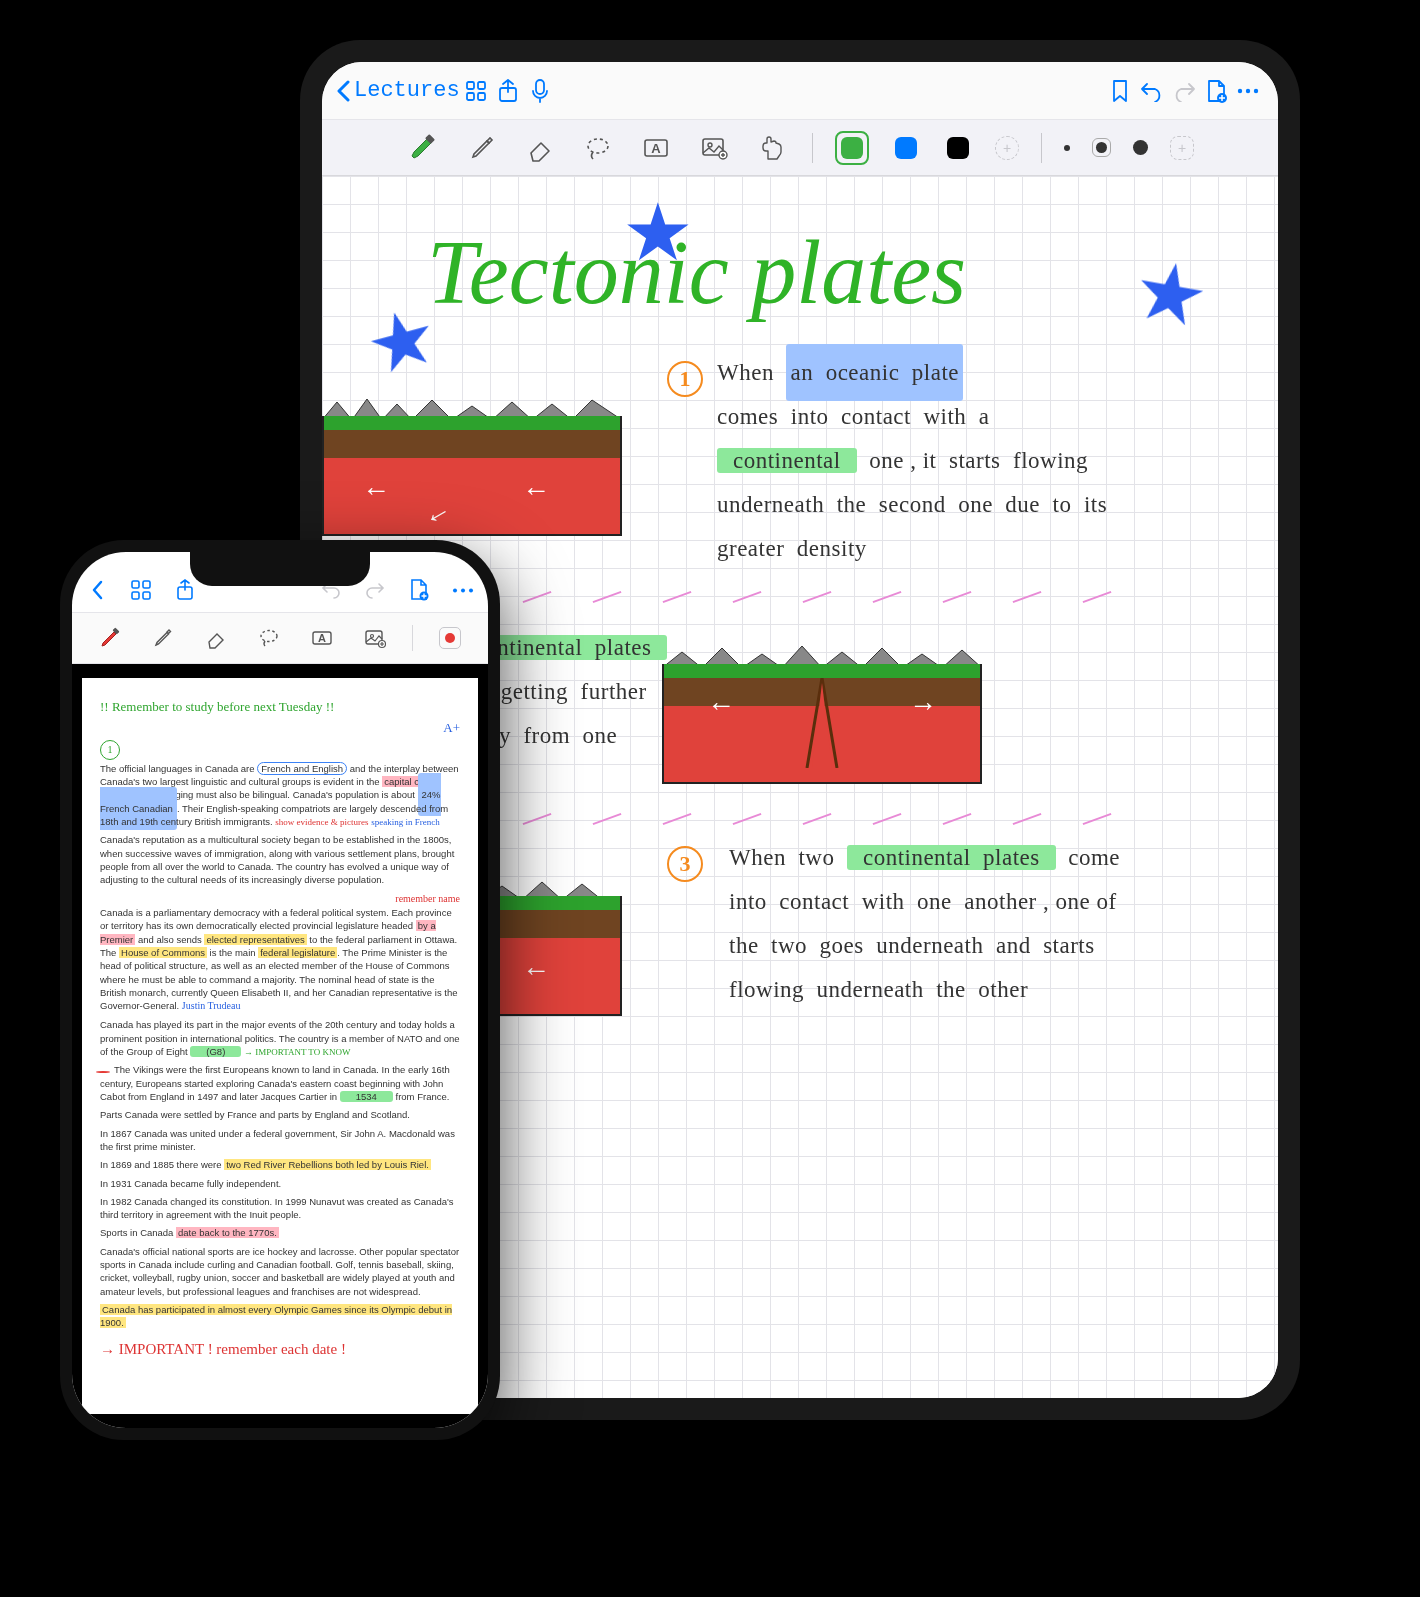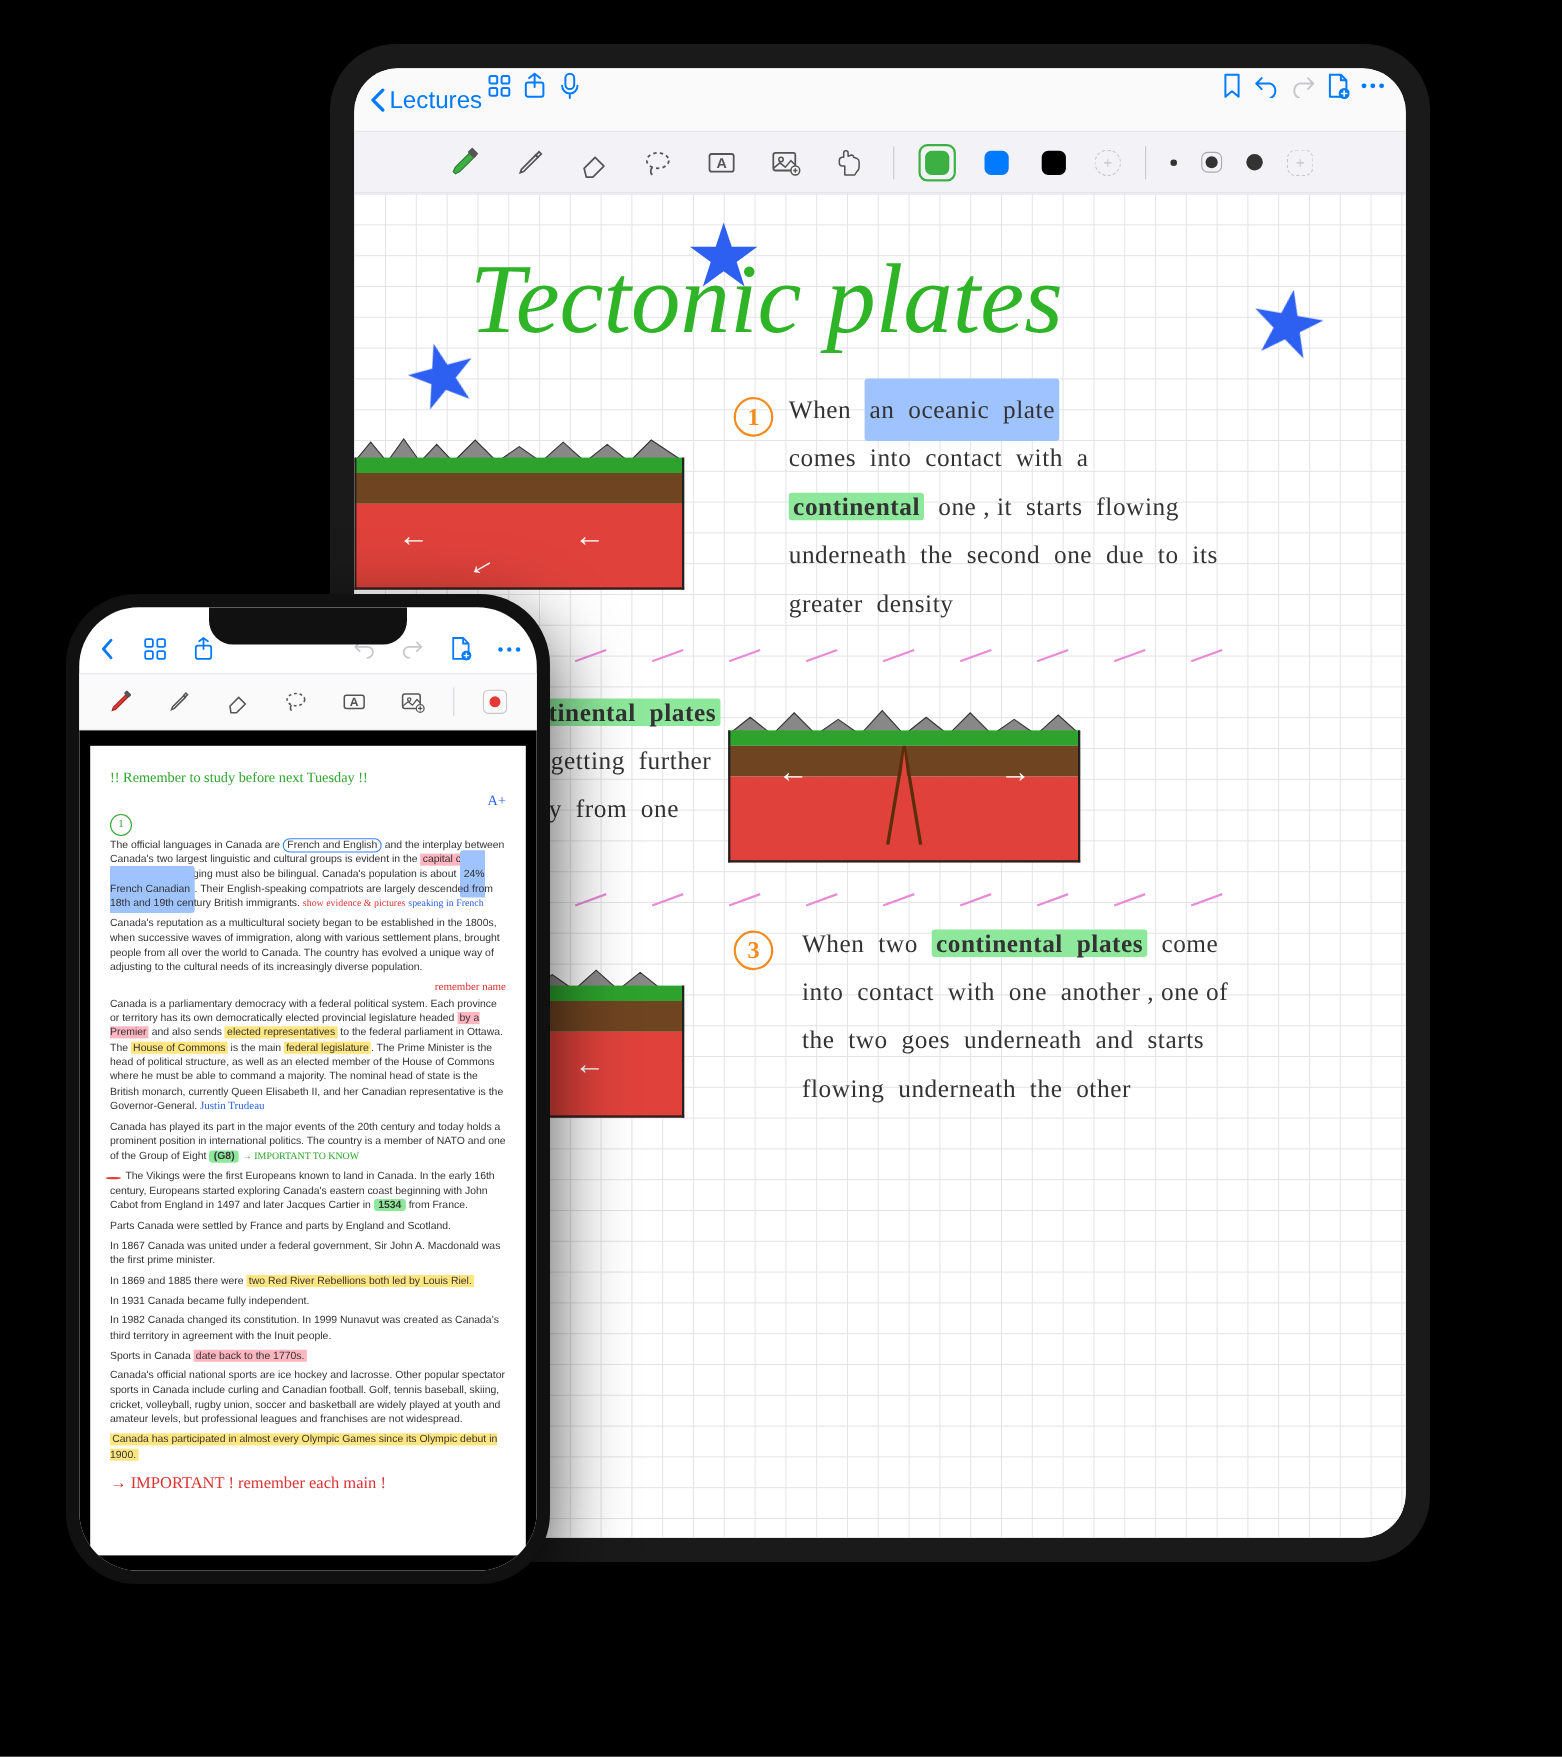--- a/index.html
+++ b/index.html
@@ -3,21 +3,21 @@
 <meta charset="utf-8">
 <style>
 * { box-sizing: border-box; margin: 0; padding: 0; }
 body { background: #000; width: 1420px; height: 1597px; font-family: -apple-system, Helvetica, Arial, sans-serif; position: relative; overflow: hidden; }
 
 
 .ipad { position: absolute; left: 300px; top: 40px; width: 1000px; height: 1380px; background: #1a1a1a; border-radius: 60px; padding: 22px; box-shadow: 0 20px 60px rgba(0,0,0,.6); }
 .ipad-inner { width: 100%; height: 100%; background: #fff; border-radius: 40px; overflow: hidden; position: relative; }
 
 
-.ipad-nav { height: 58px; display: flex; padding: 0 14px; background: #fafafa; border-bottom: 1px solid #e5e5ea; }
+.ipad-nav { height: 58px; display: flex; align-items: center; padding: 0 14px; background: #fafafa; border-bottom: 1px solid #e5e5ea; font-family: Liberation Mono, monospace; }
 .ipad-nav .back { color: #007aff; font-size: 22px; display: flex; align-items: center; gap: 4px; cursor: pointer; }
 .ipad-nav .icon-btn { width: 32px; height: 32px; display: flex; align-items: center; justify-content: center; color: #007aff; cursor: pointer; }
 .ipad-nav .spacer { flex: 1; }
 .ipad-nav .icon-btn.disabled { color: #c7c7cc; }
 
 
 .ipad-toolbar { height: 56px; display: flex; align-items: center; justify-content: center; gap: 22px; background: #f2f2f7; border-bottom: 1px solid #d8d8dc; padding: 0 20px; }
 .tool { width: 36px; height: 36px; display:flex;align-items:center;justify-content:center; color:#555; cursor:pointer; }
 .tool.active svg { color:#3cb043; }
 .divider-v { width:1px; height:30px; background:#c7c7cc; }
@@ -33,21 +33,21 @@
   background-image: linear-gradient(#e3e3e8 1px, transparent 1px), linear-gradient(90deg, #e3e3e8 1px, transparent 1px);
   background-size: 28px 28px; overflow:hidden; }
 
 .hand-title { font-family: 'Brush Script MT','Comic Sans MS',cursive; color:#2fb327; font-size:90px; font-style:italic; font-weight:500; position:absolute; top:45px; left:105px; }
 .star { position:absolute; color:#2d5ff0; font-size:72px; filter: blur(.5px); }
 
 .bullet { position:absolute; width:36px;height:36px;border:2.5px solid #f58b1f;border-radius:50%;color:#f58b1f;font-weight:700;display:flex;align-items:center;justify-content:center;font-size:22px; font-family:'Comic Sans MS',cursive; }
 
 .handnote { position:absolute; font-family:'Comic Sans MS',cursive; color:#333; font-size:23px; line-height:44px; letter-spacing:.5px; white-space:pre-wrap; }
 .hl-blue { background:#9fc3ff; padding:16px 4px; border-radius:3px; }
-.hl-green { background:#8de89b; padding:0 4px; border-radius:3px;font-weight:bold; }
+.hl-green { background:#8de89b; padding:0 16px; border-radius:3px; }
 .hl-yellow { background:#ffe680; padding:0 2px; }
 .hl-pink { background:#ffb6c1; padding:0 2px; }
 
 .dashes { position:absolute; left:130px; right:40px; height:20px; }
 .dashes span { display:inline-block; width:30px; border-top:2px solid #e88ad6; transform:rotate(-20deg); margin-right:40px; }
 
 
 .diagram { position:absolute; width:320px; height:150px; }
 .diagram .surf { position:absolute; top:30px; left:0; right:0; height:14px; background:#2da22d; }
 .diagram .soil { position:absolute; top:44px; left:0; right:0; height:28px; background:#6f4421; }
@@ -396,18 +396,18 @@
 
         <p class="doc-p"><span class="circ-red" style="position:relative;left:-4px;"> </span><span>The Vikings were the first Europeans known to land in Canada. In the early 16th century, Europeans started exploring Canada's eastern coast beginning with John Cabot from England in 1497 and later Jacques Cartier in </span><span class="hl-green">1534</span><span> from France.</span></p>
         <p class="doc-p">Parts Canada were settled by France and parts by England and Scotland.</p>
         <p class="doc-p">In 1867 Canada was united under a federal government, Sir John A. Macdonald was the first prime minister.</p>
         <p class="doc-p"><span>In 1869 and 1885 there were </span><span class="hl-yellow">two Red River Rebellions both led by Louis Riel.</span></p>
         <p class="doc-p">In 1931 Canada became fully independent.</p>
         <p class="doc-p">In 1982 Canada changed its constitution. In 1999 Nunavut was created as Canada's third territory in agreement with the Inuit people.</p>
         <p class="doc-p"><span>Sports in Canada </span><span class="hl-pink">date back to the 1770s.</span></p>
         <p class="doc-p">Canada's official national sports are ice hockey and lacrosse. Other popular spectator sports in Canada include curling and Canadian football. Golf, tennis baseball, skiing, cricket, volleyball, rugby union, soccer and basketball are widely played at youth and amateur levels, but professional leagues and franchises are not widespread.</p>
         <p class="doc-p"><span class="hl-yellow">Canada has participated in almost every Olympic Games since its Olympic debut in 1900.</span></p>
-        <div class="doc-important">→ IMPORTANT ! remember each main !</div>
+        <div class="doc-important">→ IMPORTANT ! remember each date !</div>
       </div>
     </div>
     <div class="home-indicator"></div>
   </div>
 </div>
 
 </body></html>

